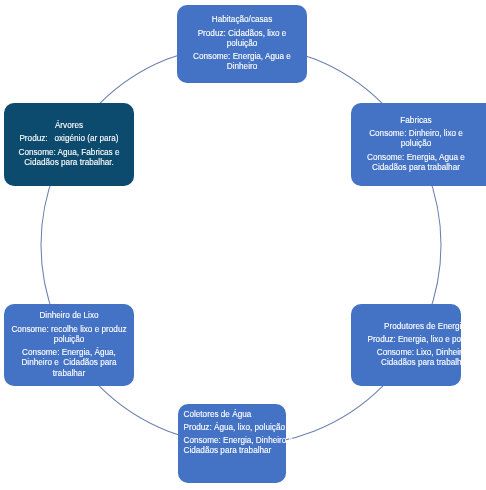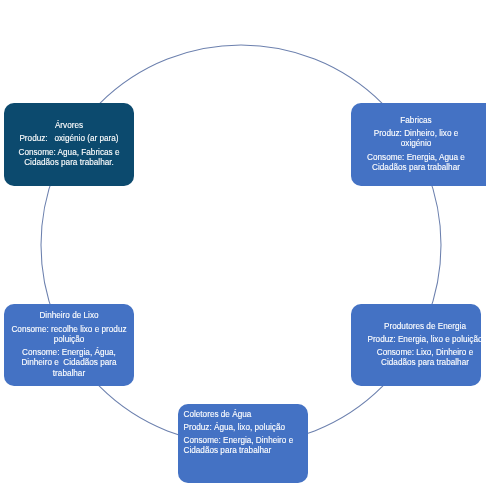--- a/index.html
+++ b/index.html
@@ -18,34 +18,39 @@
 </style>
 </head>
 <body>
 
 <div id="stage" style="background: rgb(255, 255, 255);">
 
   <svg class="ring" width="486" height="490" viewBox="0 0 486 490">
     <circle id="ring-circle" fill="none" cx="241" cy="245" r="200" stroke="#6C80AE" stroke-width="1.05"></circle>
   </svg>
 
+  <div class="node" style="left: 177px; top: 5px; width: 130px; height: 78px; background: rgb(68, 114, 196); color: rgb(255, 255, 255);">
+    <p>Habitação/casas</p>
+    <p>Produz: Cidadãos, lixo e poluição</p>
+    <p>Consome: Energia, Agua e Dinheiro</p>
+  </div>
 
   <div class="node" style="left: 351px; top: 103px; width: 154px; height: 83px; background: rgb(68, 114, 196); color: rgb(255, 255, 255);">
     <p>Fabricas</p>
-    <p>Produz: Dinheiro, lixo e oxigénio</p>
+    <p>Consome: Dinheiro, lixo e poluição</p>
     <p>Consome: Energia, Agua e Cidadãos para trabalhar</p>
   </div>
 
-  <div class="node" style="left: 351px; top: 304px; width: 130px; height: 82px; background: rgb(68, 114, 196); color: rgb(255, 255, 255); padding-left: 16px;">
+  <div class="node" style="left: 351px; top: 304px; width: 110px; height: 82px; background: rgb(68, 114, 196); color: rgb(255, 255, 255); padding-left: 16px;">
     <p>Produtores de Energia</p>
     <p>Produz: Energia, lixo e poluição</p>
     <p>Consome: Lixo, Dinheiro e Cidadãos para trabalhar</p>
   </div>
 
-  <div class="node align-left" style="left: 178px; top: 404px; width: 130px; height: 79px; background: rgb(68, 114, 196); color: rgb(255, 255, 255);">
+  <div class="node align-left" style="left: 178px; top: 404px; width: 108px; height: 79px; background: rgb(68, 114, 196); color: rgb(255, 255, 255);">
     <p>Coletores de Água</p>
     <p>Produz: Água, lixo, poluição</p>
     <p>Consome: Energia, Dinheiro e Cidadãos para trabalhar</p>
   </div>
 
   <div class="node" style="left: 4px; top: 304px; width: 130px; height: 82px; background: rgb(68, 114, 196); color: rgb(255, 255, 255);">
     <p>Dinheiro de Lixo</p>
     <p>Consome: recolhe lixo e produz poluição</p>
     <p>Consome: Energia, Água, Dinheiro e  Cidadãos para trabalhar</p>
   </div>

